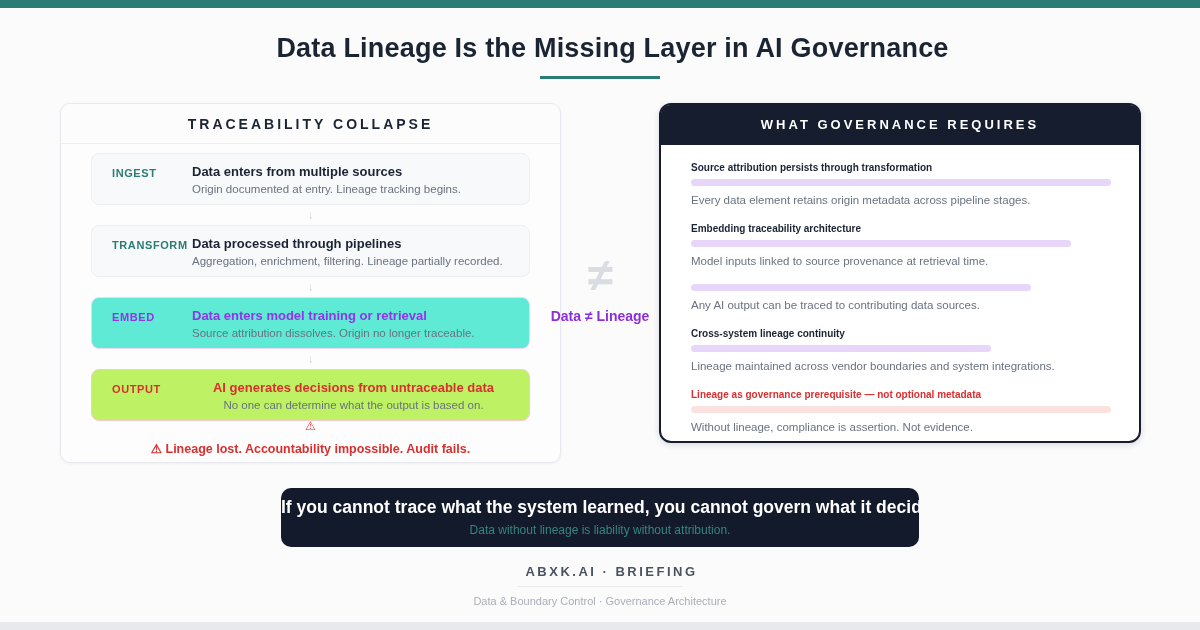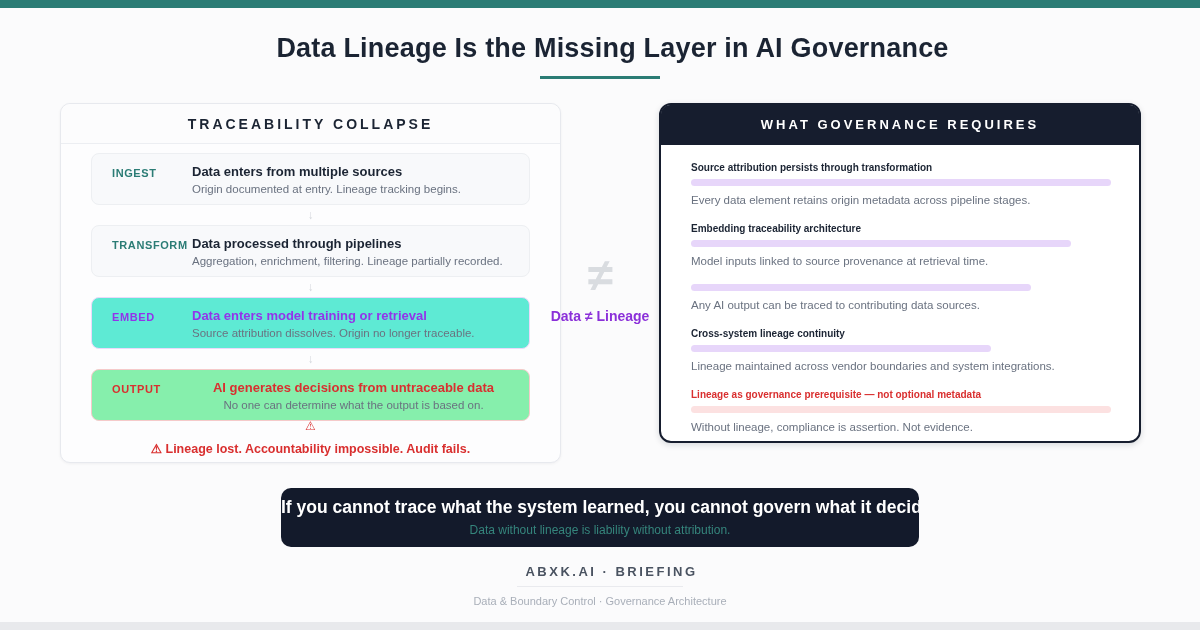--- a/index.html
+++ b/index.html
@@ -33,21 +33,21 @@
     background:#f8f9fb; border:1px solid #edeff2; border-radius:8px;
     padding:10px 14px 9px 20px; min-height:45px;
   }
   .stage-label { flex:none; width:80px; font-size:11px; font-weight:bold; letter-spacing:.6px; color:#2b7c75; padding-top:3px; }
   .stage-body { flex:1; }
   .stage-title { font-size:13px; font-weight:bold; color:#1b2433; }
   .stage-desc { font-size:11.5px; color:#6a7280; margin-top:4px; }
   .stage-arrow { height:20px; line-height:20px; text-align:center; color:#d4d7dc; font-size:12px; }
   .stage.s-embed { background:#5eead4; border-color:#ead9fb; }
   .stage.s-embed .stage-label, .stage.s-embed .stage-title { color:#9333ea; }
-  .stage.s-output { background:#86efac; border-color:#f5caca; }
+  .stage.s-output { background:#bef264; border-color:#f5caca; }
   .stage.s-output .stage-label, .stage.s-output .stage-title { color:#d92f2f; }
   .stage.s-output .stage-title { text-align:center; }
   .stage.s-output .stage-desc { text-align:center; }
   .tri-float { text-align:center; color:#d92f2f; font-size:12px; line-height:12px; margin-top:-9px; }
   .panel-warning { text-align:center; color:#d92f2f; font-weight:bold; font-size:12.5px; margin-top:9px; }
 
   
   .neq-symbol { position:absolute; left:540px; width:120px; top:248px; text-align:center; font-size:46px; font-weight:bold; color:#d9dce0; }
   .neq-label  { position:absolute; left:510px; width:180px; top:308px; text-align:center; font-size:14px; font-weight:bold; color:#8b30d9; }
 

